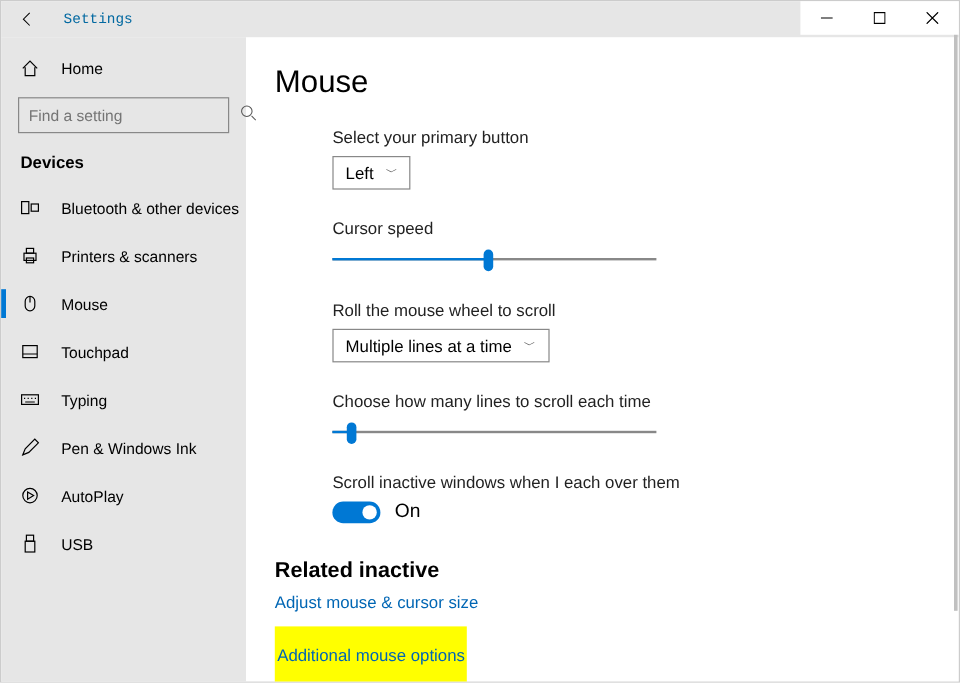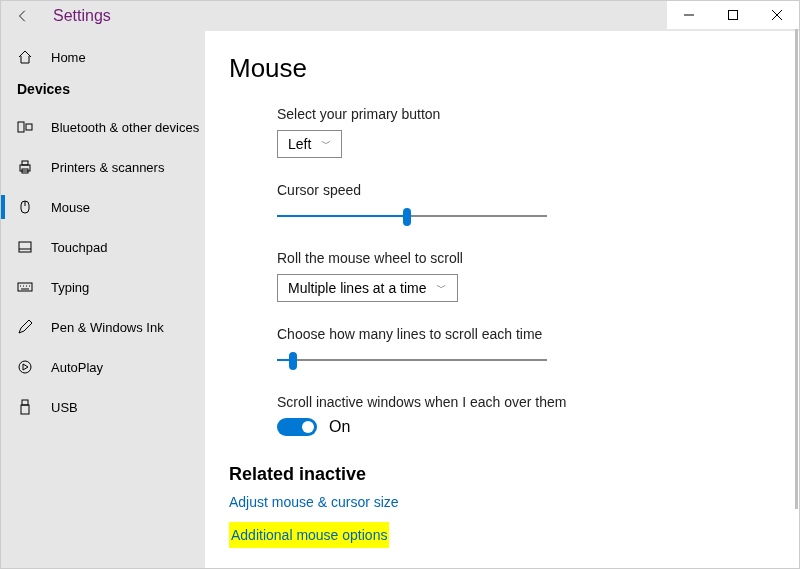--- a/index.html
+++ b/index.html
@@ -13,21 +13,21 @@
   }
   .titlebar {
     height: 30px; display: flex; align-items: center; padding-left: 6px;
     background: #e6e6e6; position: relative;
   }
   .titlebar .back-btn {
     width: 32px; height: 30px; display:flex; align-items:center; justify-content:center;
     cursor: pointer;
   }
   .titlebar .title {
-    font-size: 16px; margin-left: 14px; color: #701a75;
+    font-size: 12px; margin-left: 14px; color: #0369a1; font-family: Liberation Mono, monospace;
   }
   .win-controls {
     position: absolute; right: 0; top: 0; display: flex;
     background: #fff;
   }
   .win-btn {
     width: 44px; height: 28px; display:flex; align-items:center; justify-content:center;
     cursor:pointer;
   }
   .body-area {
@@ -91,21 +91,21 @@
   .toggle-track {
     width:40px; height:18px; border-radius:10px; background:#0078d4; position:relative;
   }
   .toggle-knob {
     position:absolute; top:3px; right:3px; width:12px; height:12px; border-radius:50%; background:#fff;
   }
   .section-header {
     font-size: 18px; font-weight:600; margin-top: 12px; margin-bottom: 8px;
   }
   .link { font-size:14px; color:#0066b4; cursor:pointer; display:inline-block; margin-bottom:12px;}
-  .highlight { background:#ffff00; padding:5px 2px; }
+  .highlight { background:#ffff00; padding:16px 2px; }
 </style>
 </head>
 <body>
 
 <div class="window">
 
   <div class="titlebar">
     <div class="back-btn">
       <svg width="14" height="14" viewBox="0 0 16 16">
           <path d="M10 2 L4 8 L10 14" stroke="#000" stroke-width="1" fill="none"></path>
@@ -136,20 +136,29 @@
     <div class="sidebar">
       <div class="home-row">
         <span class="nav-icon">
           <svg width="16" height="16" viewBox="0 0 16 16">
               <path d="M2 8 L8 2 L14 8 M4 7 V14 H12 V7" stroke="#000" fill="none" stroke-width="1"></path>
             </svg>
         </span>
         <span>Home</span>
       </div>
 
+      <div class="search-box">
+        <input type="text" placeholder="Find a setting" style="">
+        <span>
+          <svg width="14" height="14" viewBox="0 0 16 16">
+              <circle cx="6.5" cy="6.5" r="5" stroke="#555" fill="none"></circle>
+              <line x1="11" y1="11" x2="15" y2="15" stroke="#555"></line>
+            </svg>
+        </span>
+      </div>
 
       <div class="category-header">Devices</div>
 
       <div id="nav-list">
           <div class="nav-item">
             <span class="nav-icon">
               <svg width="16" height="16" viewBox="0 0 16 16">
                 <rect x="1" y="3" width="6" height="10" stroke="#000" fill="none"></rect>
                 <rect x="9" y="5" width="6" height="6" stroke="#000" fill="none"></rect>
               </svg>

